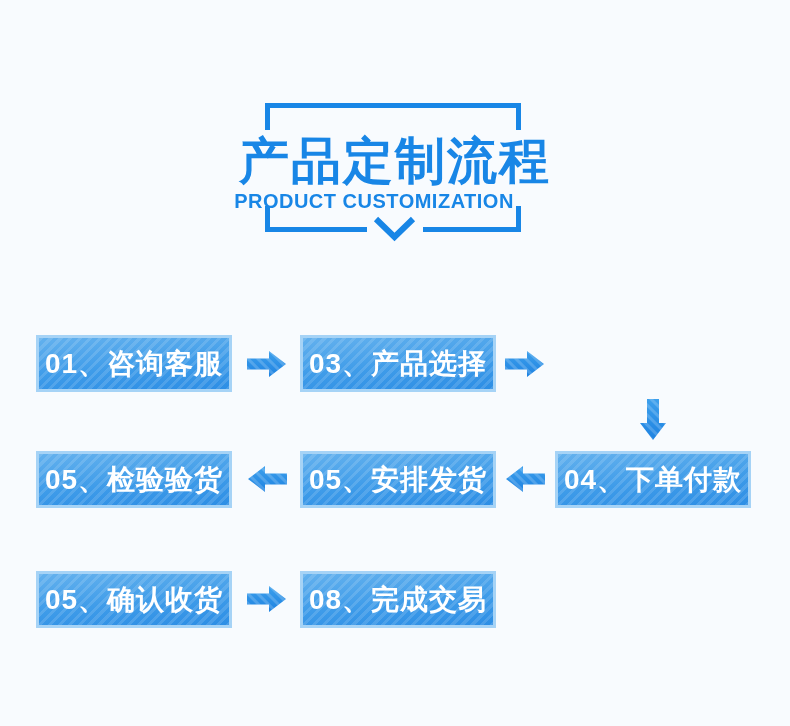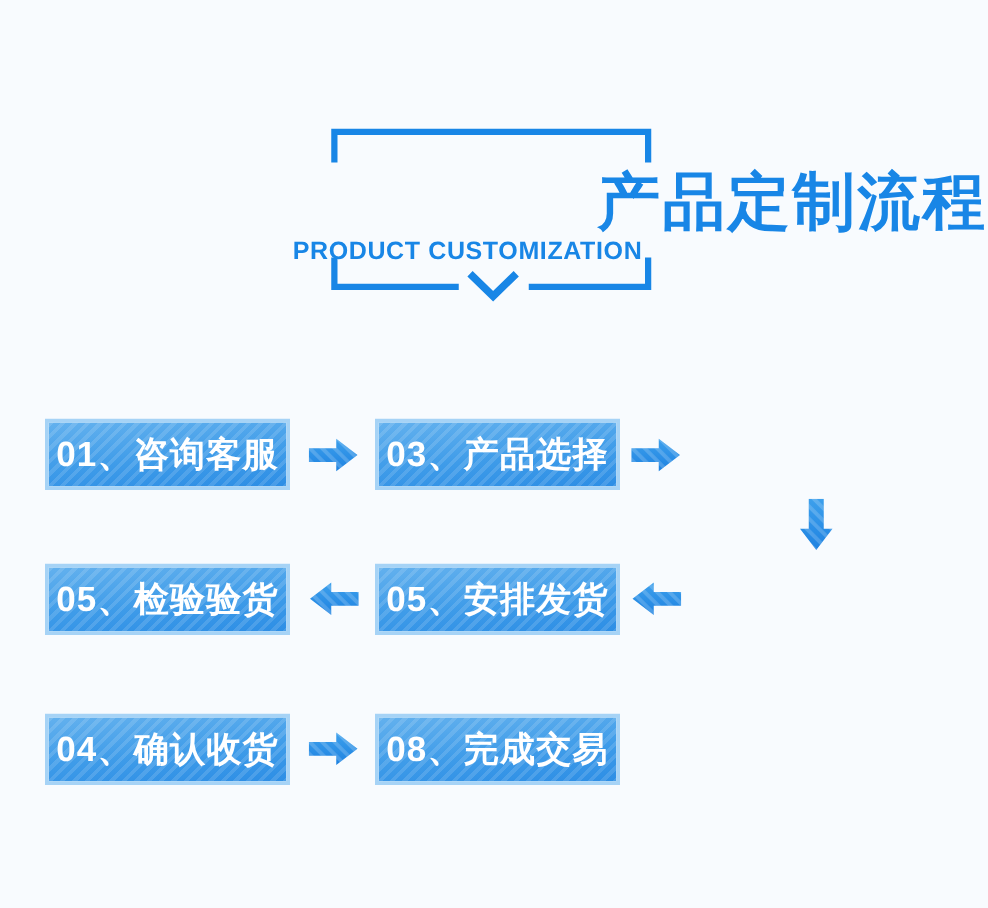--- a/index.html
+++ b/index.html
@@ -23,21 +23,21 @@
     top: 98px;
     width: 260px;
     height: 150px;
   }
   .page-title {
     position: absolute;
     left: 0;
     top: 134px;
     width: 790px;
     margin: 0;
-    text-align: right;
+    text-align: center;
     font-size: 50px;
     line-height: 54px;
     font-weight: bold;
     letter-spacing: 2px;
     color: #1886E6;
   }
   .page-subtitle {
     position: absolute;
     left: 0;
     top: 190px;
@@ -135,21 +135,22 @@
   <div class="step-box r2 c1">05、检验验货</div>
   <svg class="arrow al2b" width="40" height="28" viewBox="0 0 40 28">
     <polygon points="40,8.5 18,8.5 18,1 1,14 18,27 18,19.5 40,19.5" fill="url(#arrowGrad)"></polygon>
     <polygon points="40,8.5 18,8.5 18,1 1,14 18,27 18,19.5 40,19.5" fill="url(#stripePat)"></polygon>
   </svg>
   <div class="step-box r2 c2">05、安排发货</div>
   <svg class="arrow al2a" width="40" height="28" viewBox="0 0 40 28">
     <polygon points="40,8.5 18,8.5 18,1 1,14 18,27 18,19.5 40,19.5" fill="url(#arrowGrad)"></polygon>
     <polygon points="40,8.5 18,8.5 18,1 1,14 18,27 18,19.5 40,19.5" fill="url(#stripePat)"></polygon>
   </svg>
+  <div class="step-box r2 c3">04、下单付款</div>
 
-  <div class="step-box r3 c1">04、确认收货</div>
+  <div class="step-box r3 c1">05、确认收货</div>
   <svg class="arrow ar3a" width="40" height="28" viewBox="0 0 40 28">
     <polygon points="0,8.5 22,8.5 22,1 39,14 22,27 22,19.5 0,19.5" fill="url(#arrowGrad)"></polygon>
     <polygon points="0,8.5 22,8.5 22,1 39,14 22,27 22,19.5 0,19.5" fill="url(#stripePat)"></polygon>
   </svg>
   <div class="step-box r3 c2">08、完成交易</div>
 
 </div>
 
 </body></html>

